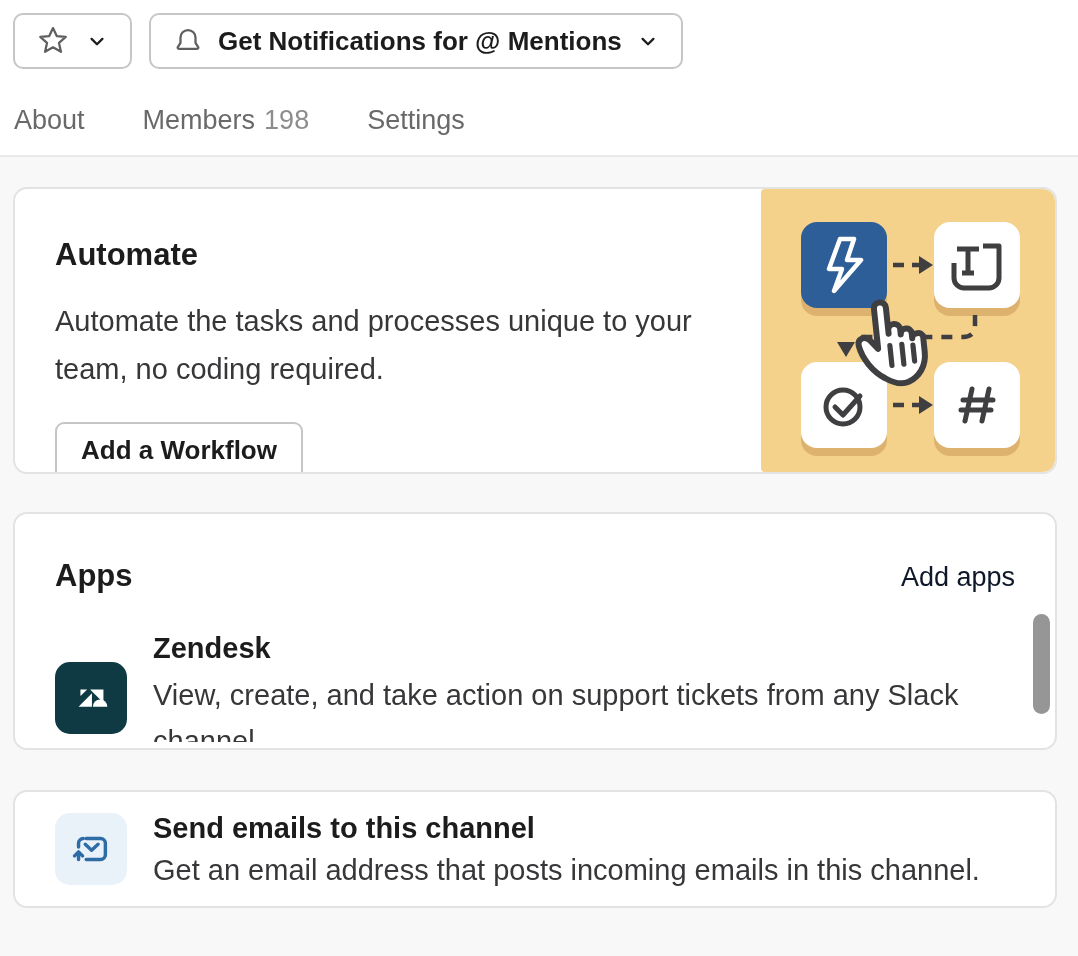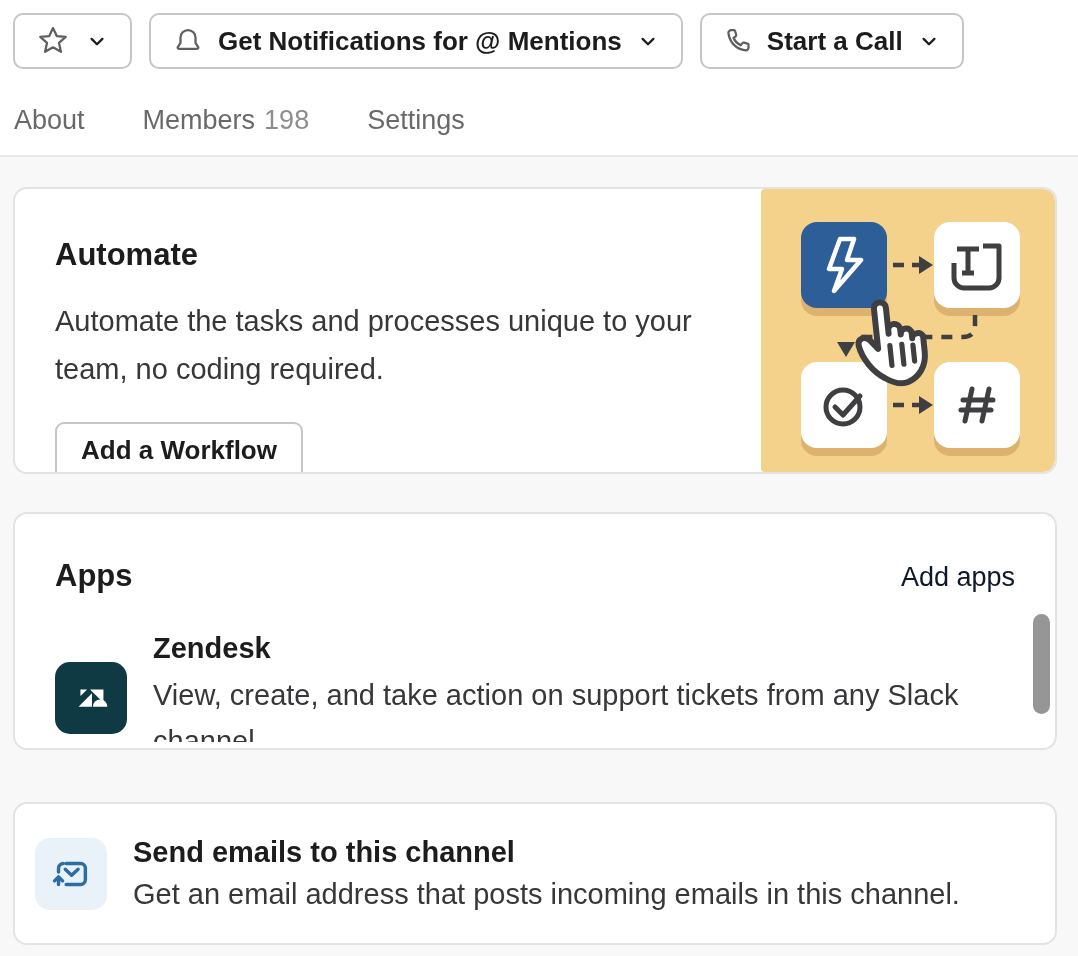--- a/index.html
+++ b/index.html
@@ -46,37 +46,37 @@
     display:flex; align-items:center; justify-content:center; }
   .tile.blue { background:#2e5e98; }
   .t-bolt  { left:40px;  top:33px; }
   .t-text  { left:173px; top:33px; }
   .t-check { left:40px;  top:173px; }
   .t-hash  { left:173px; top:173px; }
   .conn { position:absolute; left:0; top:0; }
   .hand { position:absolute; left:86px; top:98px; transform:rotate(-6deg); }
 
   
-  .card-apps { height:238px; margin-bottom:52px; padding:44px 40px 0 40px; }
+  .card-apps { height:238px; margin-bottom:40px; padding:44px 40px 0 40px; }
   .apps-head { display:flex; justify-content:space-between; align-items:baseline; }
   .apps-title { font-size:31px; font-weight:700; }
   .apps-add { font-size:27px; font-weight:400; color:#0f172a; text-decoration:none;
     cursor:pointer; }
   .apps-scroll { margin-top:38px; height:110px; overflow:hidden; }
   .app-row { display:flex; align-items:center; gap:26px; cursor:pointer; }
   .app-icon { flex:0 0 72px; width:72px; height:72px; border-radius:15px;
     background:#0f3a43; display:flex; align-items:center; justify-content:center; }
   .app-name { font-size:29px; font-weight:700; margin-bottom:7px; }
   .app-desc { font-size:29px; color:#37373a; line-height:46px; max-width:870px; }
   .scroll-thumb { position:absolute; right:5px; top:100px; width:17px; height:100px;
     border-radius:9px; background:#969696; cursor:pointer; }
 
   
-  .card-email { height:143px; display:flex; align-items:center; gap:26px;
-    padding-left:20px; cursor:pointer; }
+  .card-email { height:118px; display:flex; align-items:center; gap:26px;
+    padding-left:40px; cursor:pointer; }
   .mail-icon { flex:0 0 72px; width:72px; height:72px; border-radius:15px;
     background:#e9f1f9; display:flex; align-items:center; justify-content:center; }
   .mail-title { font-size:29px; font-weight:700; margin-bottom:9px; }
   .mail-desc { font-size:29px; color:#37373a; }
 </style>
 </head>
 <body>
 
 <div class="toolbar">
   <button class="tbtn">
@@ -99,33 +99,20 @@
       </svg>
     </span>
     <span>Get Notifications for @ Mentions</span>
     <span>
       <svg width="26" height="26" viewBox="0 0 24 24" fill="none" stroke="#1d1c1d" stroke-width="2.1" stroke-linecap="round" stroke-linejoin="round">
         <polyline points="7 10 12 15 17 10"></polyline>
       </svg>
     </span>
   </button>
 
-  <button class="tbtn">
-    <span>
-      <svg width="32" height="32" viewBox="0 0 24 24" fill="none" stroke="#5f5f5f" stroke-width="1.7" stroke-linejoin="round">
-        <path d="M6.9 3.9h2c.5 0 .9.3 1 .8l.7 2.6c.1.4 0 .9-.4 1.2L8.6 9.8c1.1 2.4 3 4.3 5.4 5.4l1.3-1.6c.3-.4.8-.5 1.2-.4l2.6.7c.5.1.8.5.8 1v2c0 1.2-1 2.2-2.2 2.1-7-.8-11.9-5.7-12.9-13 -.1-1.2 1-2.1 2.1-2.1z"></path>
-      </svg>
-    </span>
-    <span>Start a Call</span>
-    <span>
-      <svg width="26" height="26" viewBox="0 0 24 24" fill="none" stroke="#1d1c1d" stroke-width="2.1" stroke-linecap="round" stroke-linejoin="round">
-        <polyline points="7 10 12 15 17 10"></polyline>
-      </svg>
-    </span>
-  </button>
 </div>
 
 <div class="tabs">
   <div class="tab">
     <span>About</span>
   </div>
   <div class="tab">
     <span>Members</span><span class="count">198</span>
   </div>
   <div class="tab">

